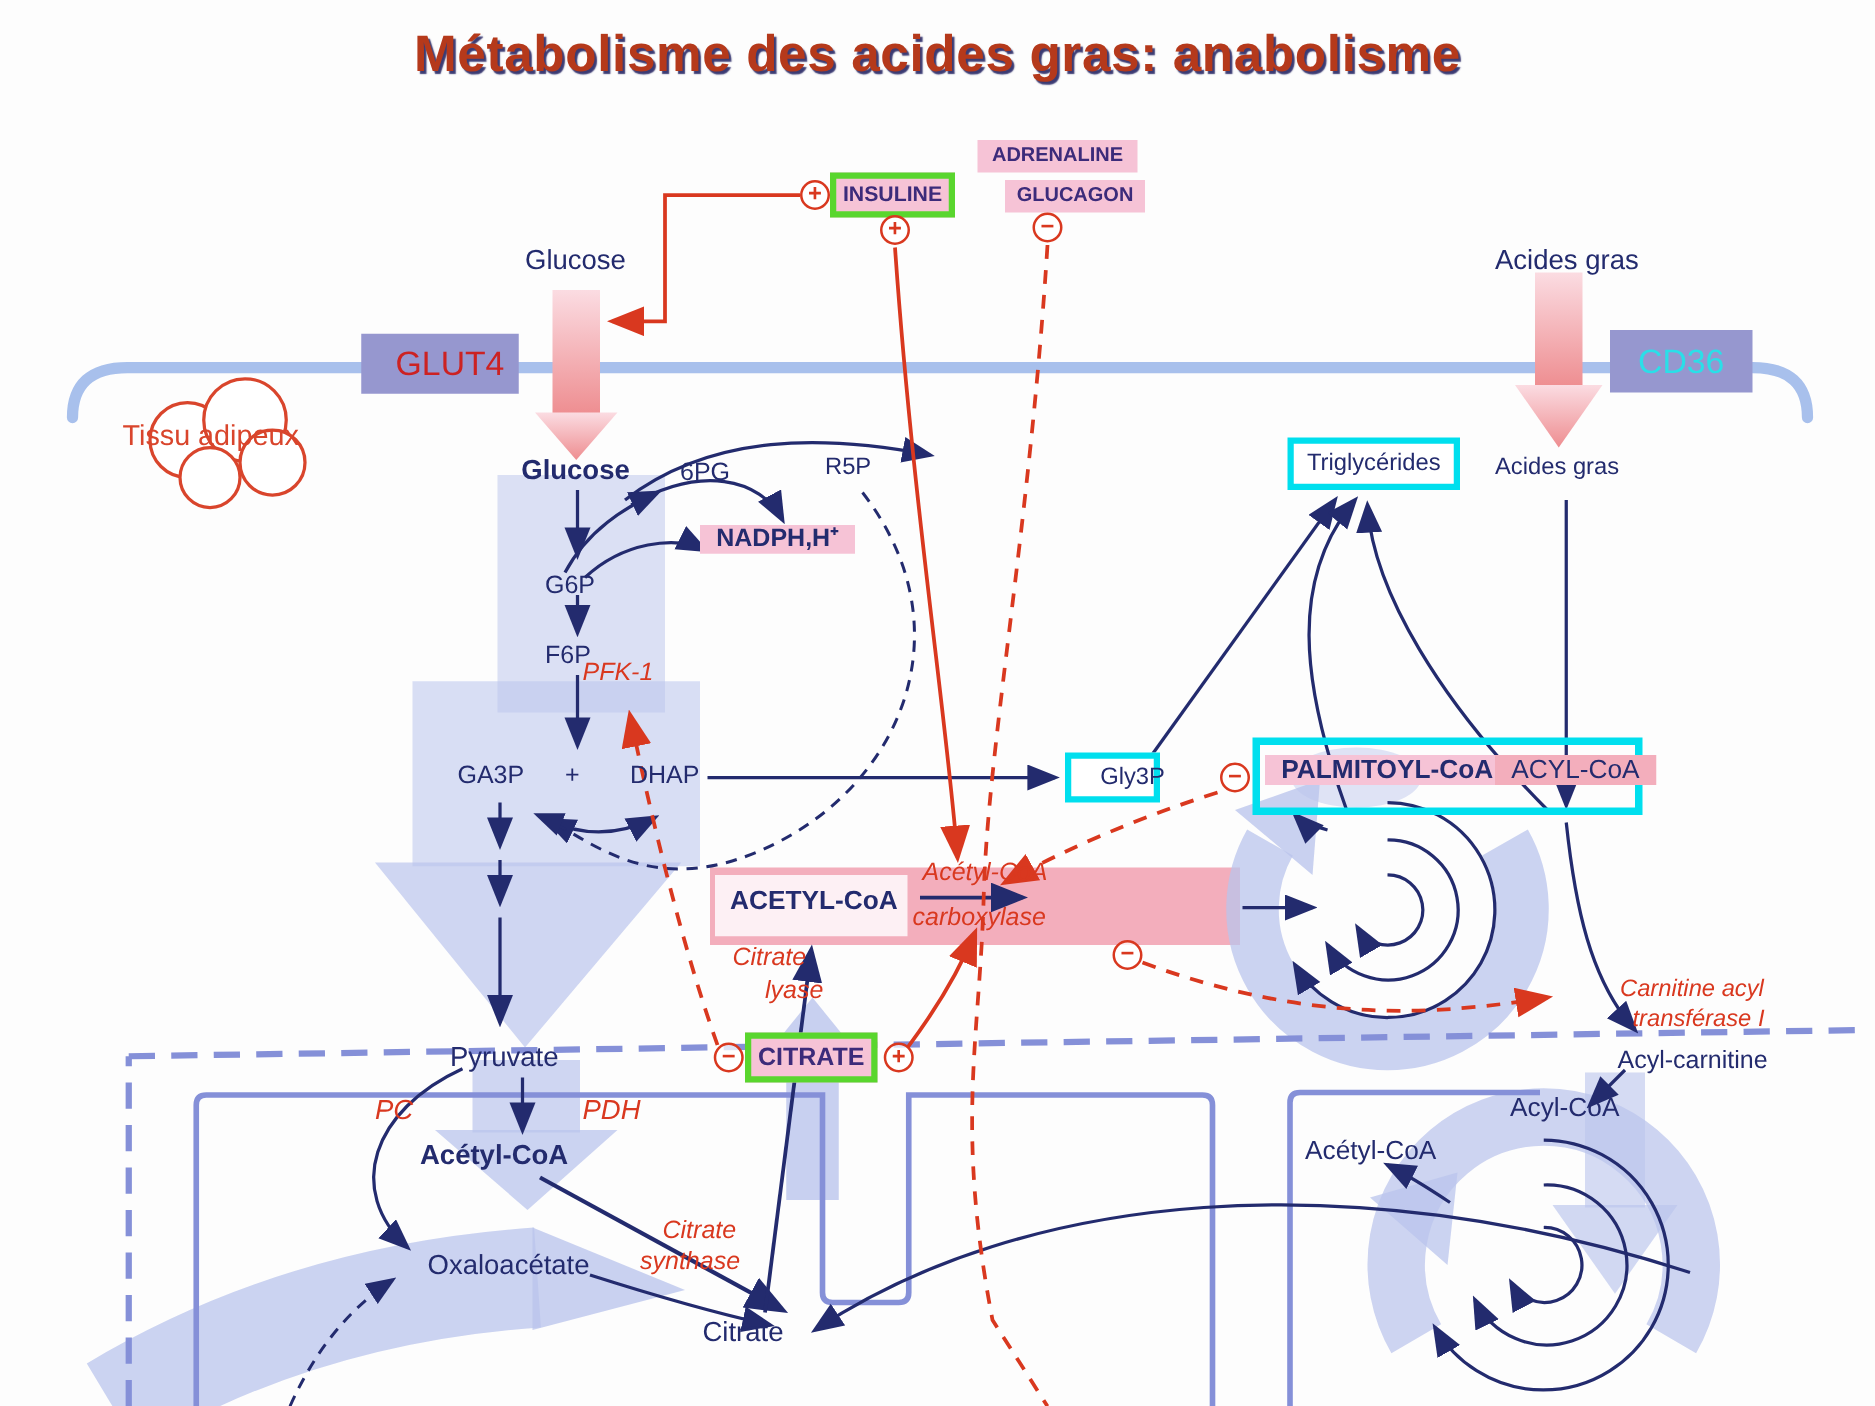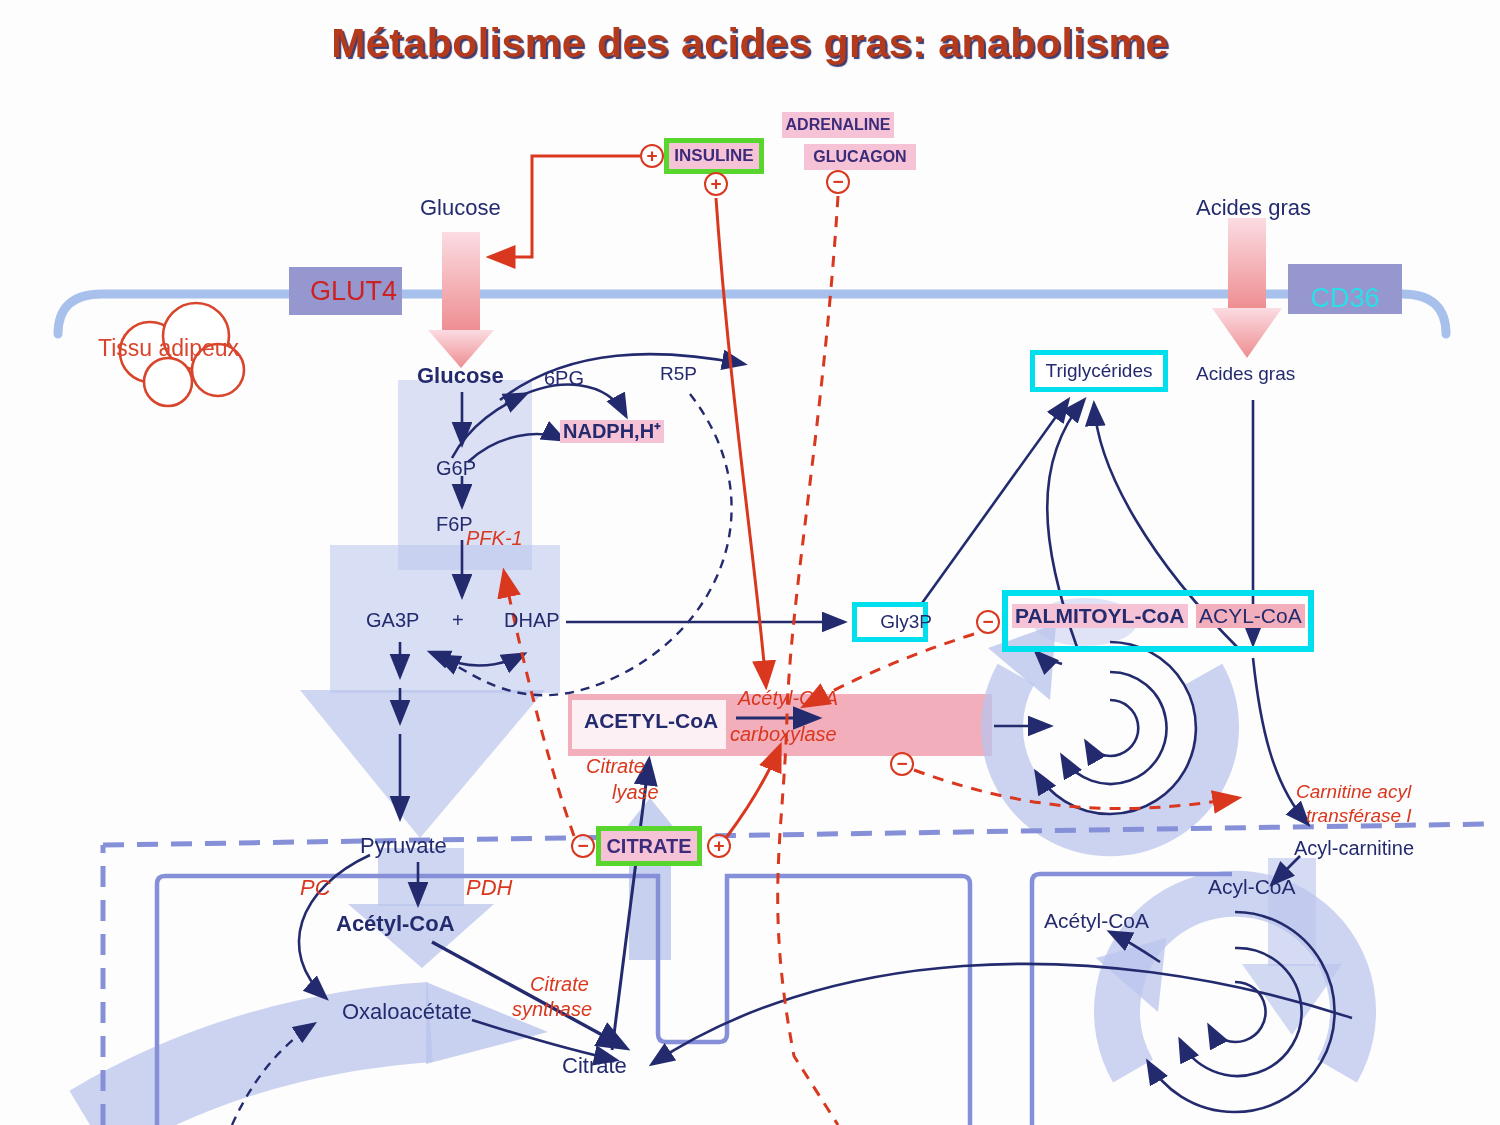--- a/index.html
+++ b/index.html
@@ -9,21 +9,21 @@
     --title:#b5391b; --glut4:#cc2222; --cd36:#2adfe8; --cloud:#d9452c;
   }
   html,body{margin:0;padding:0;background:#fff;}
   #stage{position:relative;width:1500px;height:1125px;background:#fdfdfd;overflow:hidden;
          font-family:"Liberation Sans",sans-serif;}
   #underlay{position:absolute;left:0;top:0;z-index:2;}
   .bg{position:absolute;z-index:1;}
   .lbl{position:absolute;z-index:3;color:var(--navy);white-space:nowrap;line-height:1.05;}
   .b{font-weight:bold;}
   .ri{color:var(--red);font-style:italic;font-weight:normal;}
-  .pinkbg{background:var(--pink);padding:1px 3px;}
+  .pinkbg{background:var(--pink);padding:1px 13px;}
   .box{position:absolute;z-index:3;display:flex;align-items:center;justify-content:center;
        box-sizing:border-box;white-space:nowrap;}
   .sign{position:absolute;z-index:4;width:24px;height:24px;border:2.5px solid var(--red);
         border-radius:50%;color:var(--red);font-size:19px;font-weight:bold;line-height:20px;
         text-align:center;background:rgba(255,255,255,.75);box-sizing:border-box;}
   #title{position:absolute;top:20px;left:0;width:100%;text-align:center;z-index:3;
          font-size:41px;font-weight:bold;color:var(--title);
          text-shadow:2px 2px 1px rgba(25,25,90,.85);letter-spacing:.5px;}
 </style>
 </head>
@@ -148,42 +148,42 @@
       <path d="M838,196 C824,420 790,600 787,716 S764,900 794,1056 L838,1125"></path>
       <path d="M574,836 C546,758 520,650 504,572" marker-end="url(#ar)"></path>
       <path d="M974,634 Q880,664 804,706" marker-end="url(#ar)"></path>
       <path d="M914,770 C1050,820 1150,812 1238,798" marker-end="url(#ar)"></path>
     </g>
   </svg>
 
   <div class="box" style="left:664px;top:138px;width:100px;height:36px;border:5px solid var(--greenb);background:var(--pink);">
     <span class="b" style="font-size:17px;color:#3c2b7a;">INSULINE</span>
   </div>
-  <div class="box" style="left:782px;top:112px;width:112px;height:26px;background:var(--pink);">
+  <div class="box" style="left:782px;top:112px;width:128px;height:26px;background:var(--pink);">
     <span class="b" style="font-size:16px;color:#3c2b7a;">ADRENALINE</span>
   </div>
   <div class="box" style="left:804px;top:144px;width:112px;height:26px;background:var(--pink);">
     <span class="b" style="font-size:16px;color:#3c2b7a;">GLUCAGON</span>
   </div>
 
   <div class="sign" style="left:640px;top:144px;">+</div>
   <div class="sign" style="left:704px;top:172px;">+</div>
   <div class="sign" style="left:826px;top:170px;">−</div>
   <div class="sign" style="left:571px;top:834px;">−</div>
   <div class="sign" style="left:707px;top:834px;">+</div>
   <div class="sign" style="left:976px;top:610px;">−</div>
   <div class="sign" style="left:890px;top:752px;">−</div>
 
   <span class="lbl" style="left:420px;top:196px;font-size:22px;">Glucose</span>
   <span class="lbl" style="left:1196px;top:196px;font-size:22px;">Acides gras</span>
 
-  <div class="box" style="left:289px;top:267px;width:113px;height:48px;background:var(--lavender);padding-left:16px;">
+  <div class="box" style="left:289px;top:267px;width:126px;height:48px;background:var(--lavender);padding-left:16px;">
     <span style="font-size:27px;color:var(--glut4);">GLUT4</span>
   </div>
-  <div class="box" style="left:1288px;top:264px;width:114px;height:50px;background:var(--lavender);align-items:flex-end;">
+  <div class="box" style="left:1288px;top:264px;width:114px;height:50px;background:var(--lavender);">
     <span style="font-size:27px;color:var(--cd36);">CD36</span>
   </div>
 
   <span class="lbl" style="left:98px;top:336px;font-size:23px;color:var(--cloud);z-index:4;">Tissu adipeux</span>
 
   <span class="lbl b" style="left:417px;top:364px;font-size:22px;">Glucose</span>
   <span class="lbl" style="left:528px;top:368px;font-size:20px;margin-left:16px;">6PG</span>
   <span class="lbl" style="left:660px;top:364px;font-size:19px;">R5P</span>
   <span class="lbl b pinkbg" style="left:560px;top:420px;font-size:20px;">NADPH,H⁺</span>
   <span class="lbl" style="left:436px;top:458px;font-size:20px;">G6P</span>

